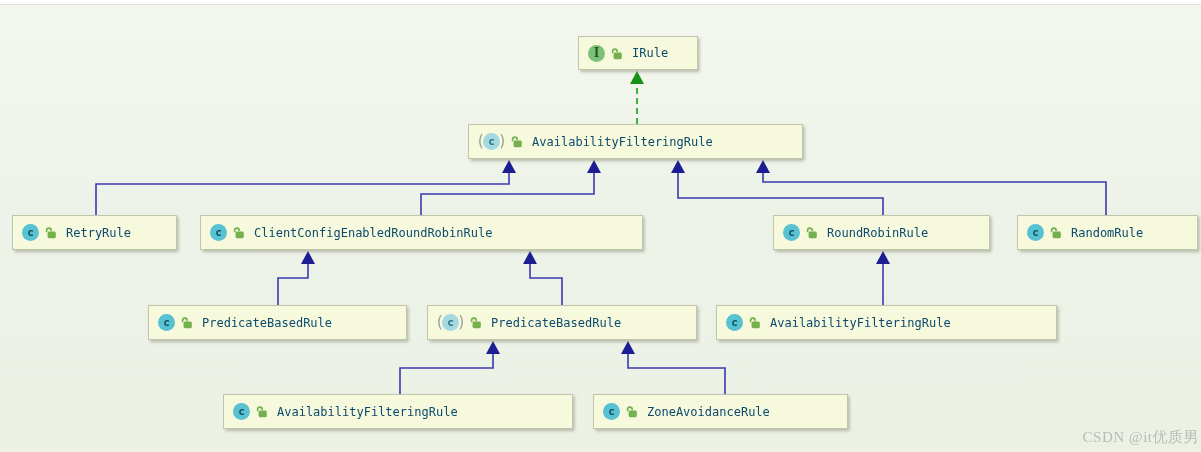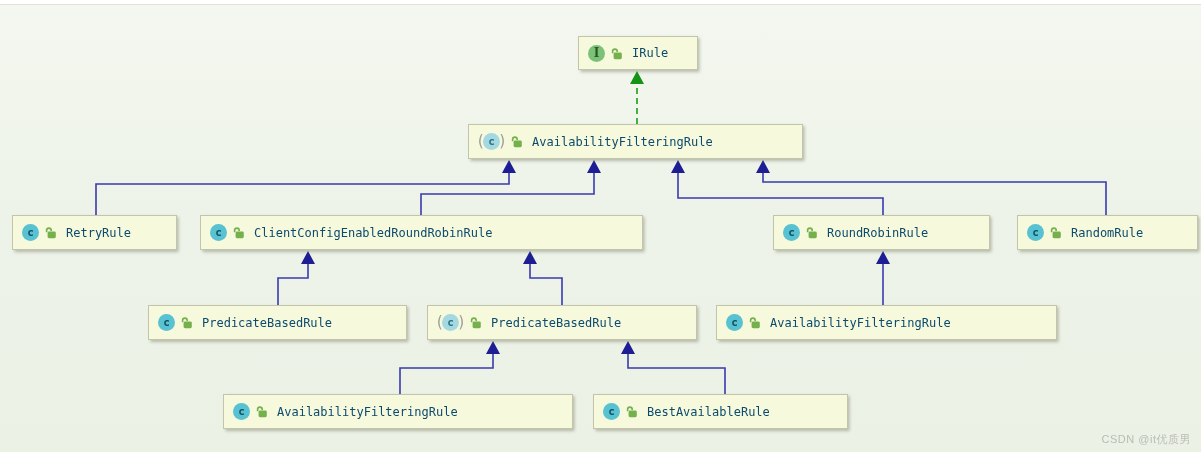--- a/index.html
+++ b/index.html
@@ -33,23 +33,23 @@
     display:inline-flex; align-items:center; justify-content:center;
     font-size:11px; font-weight:bold; line-height:1;
     font-family:"DejaVu Sans Mono", monospace;
   }
   .class-circ     { background:#58c1d2; color:#0d5160; }
   .abs-circ       { background:#a5d9e2; color:#2a7280; }
   .iface-circ     { background:#7cc178; color:#27591f; font-family:"DejaVu Serif", serif; font-size:12px; }
   .paren { color:#9aa09a; font-size:15px; line-height:17px; margin:0 -2px; font-family:"DejaVu Sans Mono", monospace; }
   .lock { margin-left:5px; display:inline-block; }
   .watermark {
-    position:absolute; right:10px; bottom:6px;
-    font-family:Liberation Sans, sans-serif;
-    font-size:11px; color:#b9bcb3; letter-spacing:0.5px;
+    position:absolute; right:2px; bottom:6px;
+    font-family:Liberation Serif, serif;
+    font-size:15px; color:#b9bcb3; letter-spacing:0.5px;
   }
 </style>
 </head>
 <body>
 
 <div class="page">
   <div class="canvas">
     <svg id="edges" viewBox="0 0 1201 448">
         <polyline points="637,119 637,78" fill="none" stroke="#17a017" stroke-width="1.6" stroke-dasharray="6,4"></polyline>
         <polygon points="637,66 630,79 644,79" fill="#149314"></polygon>
@@ -178,18 +178,18 @@
           <span class="label">AvailabilityFilteringRule</span>
         </div>
         <div class="node" style="left: 593px; top: 389px; width: 255px; height: 35px;">
           <span class="iconwrap">
             <span class="circ class-circ">c</span>
           </span>
           <svg class="lock" width="13" height="13" viewBox="0 0 13 13">
   <path d="M2.6 6.2 V4.4 a2.3 2.3 0 0 1 4.6 0 V5" fill="none" stroke="#74b04c" stroke-width="1.6"></path>
   <rect x="3.6" y="5.6" width="8.2" height="6.6" rx="1.4" fill="#74b04c"></rect>
           </svg>
-          <span class="label">BestAvailableRule</span>
+          <span class="label">ZoneAvoidanceRule</span>
         </div>
       </div>
     <div class="watermark">CSDN @it优质男</div>
   </div>
 </div>
 
 </body></html>

